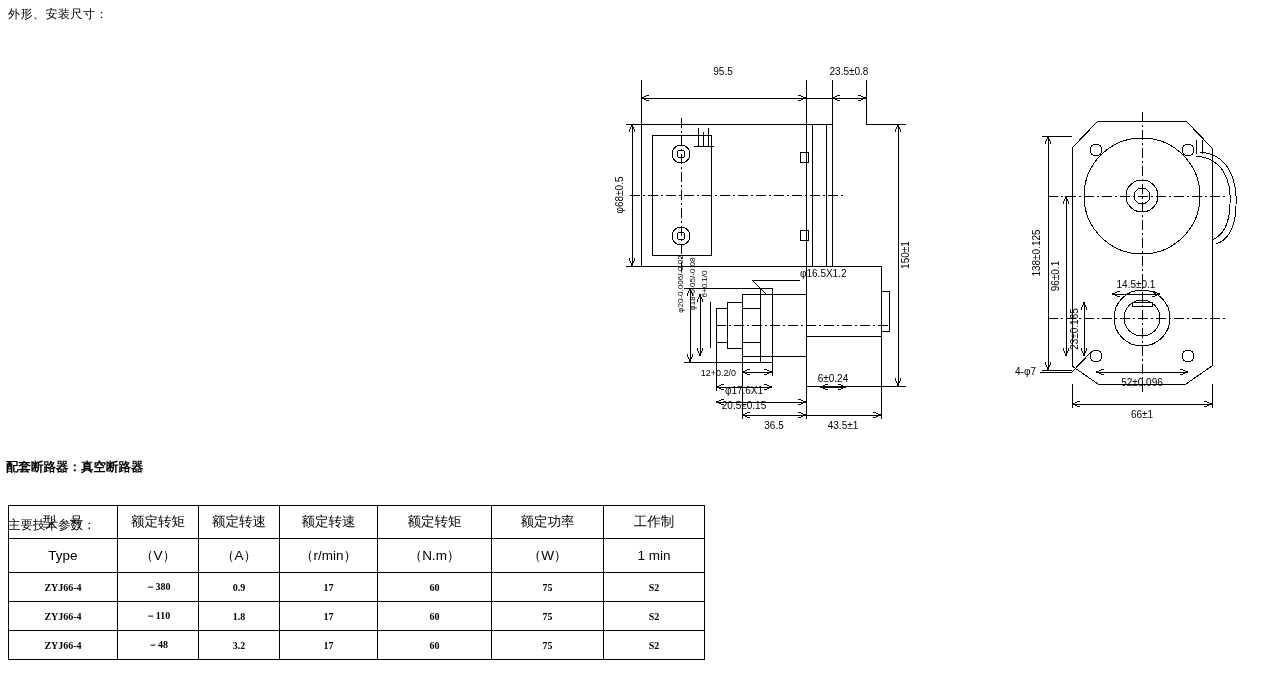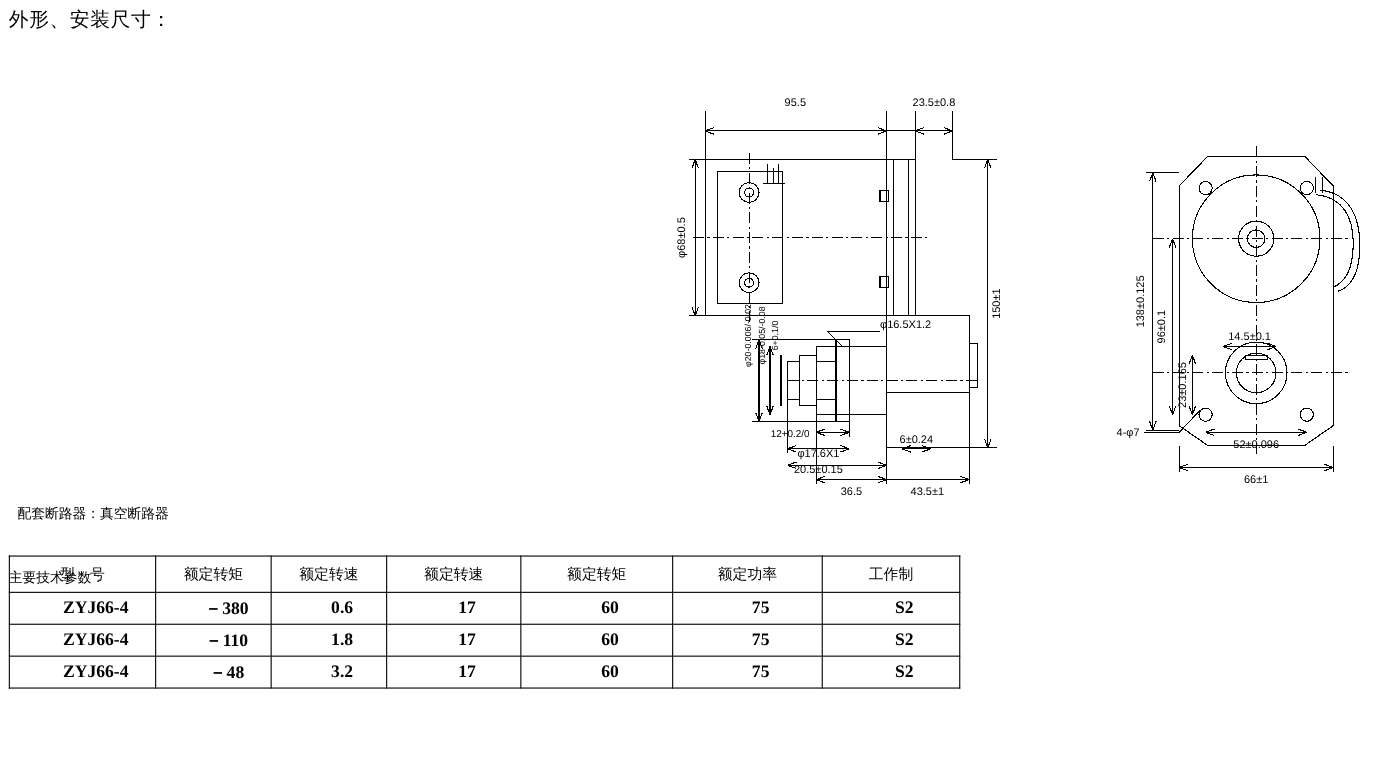--- a/index.html
+++ b/index.html
@@ -13,41 +13,42 @@
     position: relative;
     font-family: "Liberation Sans", sans-serif;
     color: #000000;
     font-size: 12px;
     overflow: hidden;
   }
   .heading {
     position: absolute;
     left: 8px;
     top: 6px;
-    font-size: 18px;
+    font-size: 12px;
     letter-spacing: 0.5px;
   }
   .note-breaker {
     position: absolute;
-    left: 16px;
+    left: 6px;
     top: 459px;
     font-size: 12.5px;
+    font-weight: bold;
   }
   .note-params {
     position: absolute;
     left: 8px;
     top: 481px;
     font-size: 12.5px;
     margin-top: 36px;
   }
   
   #drawing {
     position: absolute;
     left: 0;
-    top: 57px;
+    top: 36px;
     width: 1262px;
     height: 400px;
   }
   #drawing svg {
     display: block;
   }
   
   .spec-table {
     position: absolute;
     left: 8px;
@@ -65,24 +66,23 @@
     height: 32px;
     font-family: "Liberation Sans", sans-serif;
     font-size: 13.5px;
     font-weight: normal;
   }
   .spec-table .hdr-cell.row2 {
     height: 33px;
   }
   .spec-table .body-cell {
     height: 28px;
-    font-size: 16px;
+    font-size: 10px;
     font-family: "Liberation Serif", serif;
     font-weight: bold;
-    padding-left: 24px;
   }
   .c0 { width: 108px; }
   .c1 { width: 80px; }
   .c2 { width: 80px; }
   .c3 { width: 97px; }
   .c4 { width: 113px; }
   .c5 { width: 111px; }
   .c6 { width: 100px; }
 </style>
 </head>
@@ -322,23 +322,32 @@
       <tr>
     <td class="hdr-cell c0">型　号</td>
     <td class="hdr-cell c1">额定转矩</td>
     <td class="hdr-cell c2">额定转速</td>
     <td class="hdr-cell c3">额定转速</td>
     <td class="hdr-cell c4">额定转矩</td>
     <td class="hdr-cell c5">额定功率</td>
     <td class="hdr-cell c6">工作制</td>
   </tr>
   <tr>
+    <td class="hdr-cell row2 c0">Type</td>
+    <td class="hdr-cell row2 c1">（V）</td>
+    <td class="hdr-cell row2 c2">（A）</td>
+    <td class="hdr-cell row2 c3">（r/min）</td>
+    <td class="hdr-cell row2 c4">（N.m）</td>
+    <td class="hdr-cell row2 c5">（W）</td>
+    <td class="hdr-cell row2 c6">1 min</td>
+  </tr>
+  <tr>
     <td class="body-cell c0">ZYJ66-4</td>
     <td class="body-cell c1">－380</td>
-    <td class="body-cell c2">0.6</td>
+    <td class="body-cell c2">0.9</td>
     <td class="body-cell c3">17</td>
     <td class="body-cell c4">60</td>
     <td class="body-cell c5">75</td>
     <td class="body-cell c6">S2</td>
   </tr>
   <tr>
     <td class="body-cell c0">ZYJ66-4</td>
     <td class="body-cell c1">－110</td>
     <td class="body-cell c2">1.8</td>
     <td class="body-cell c3">17</td>

